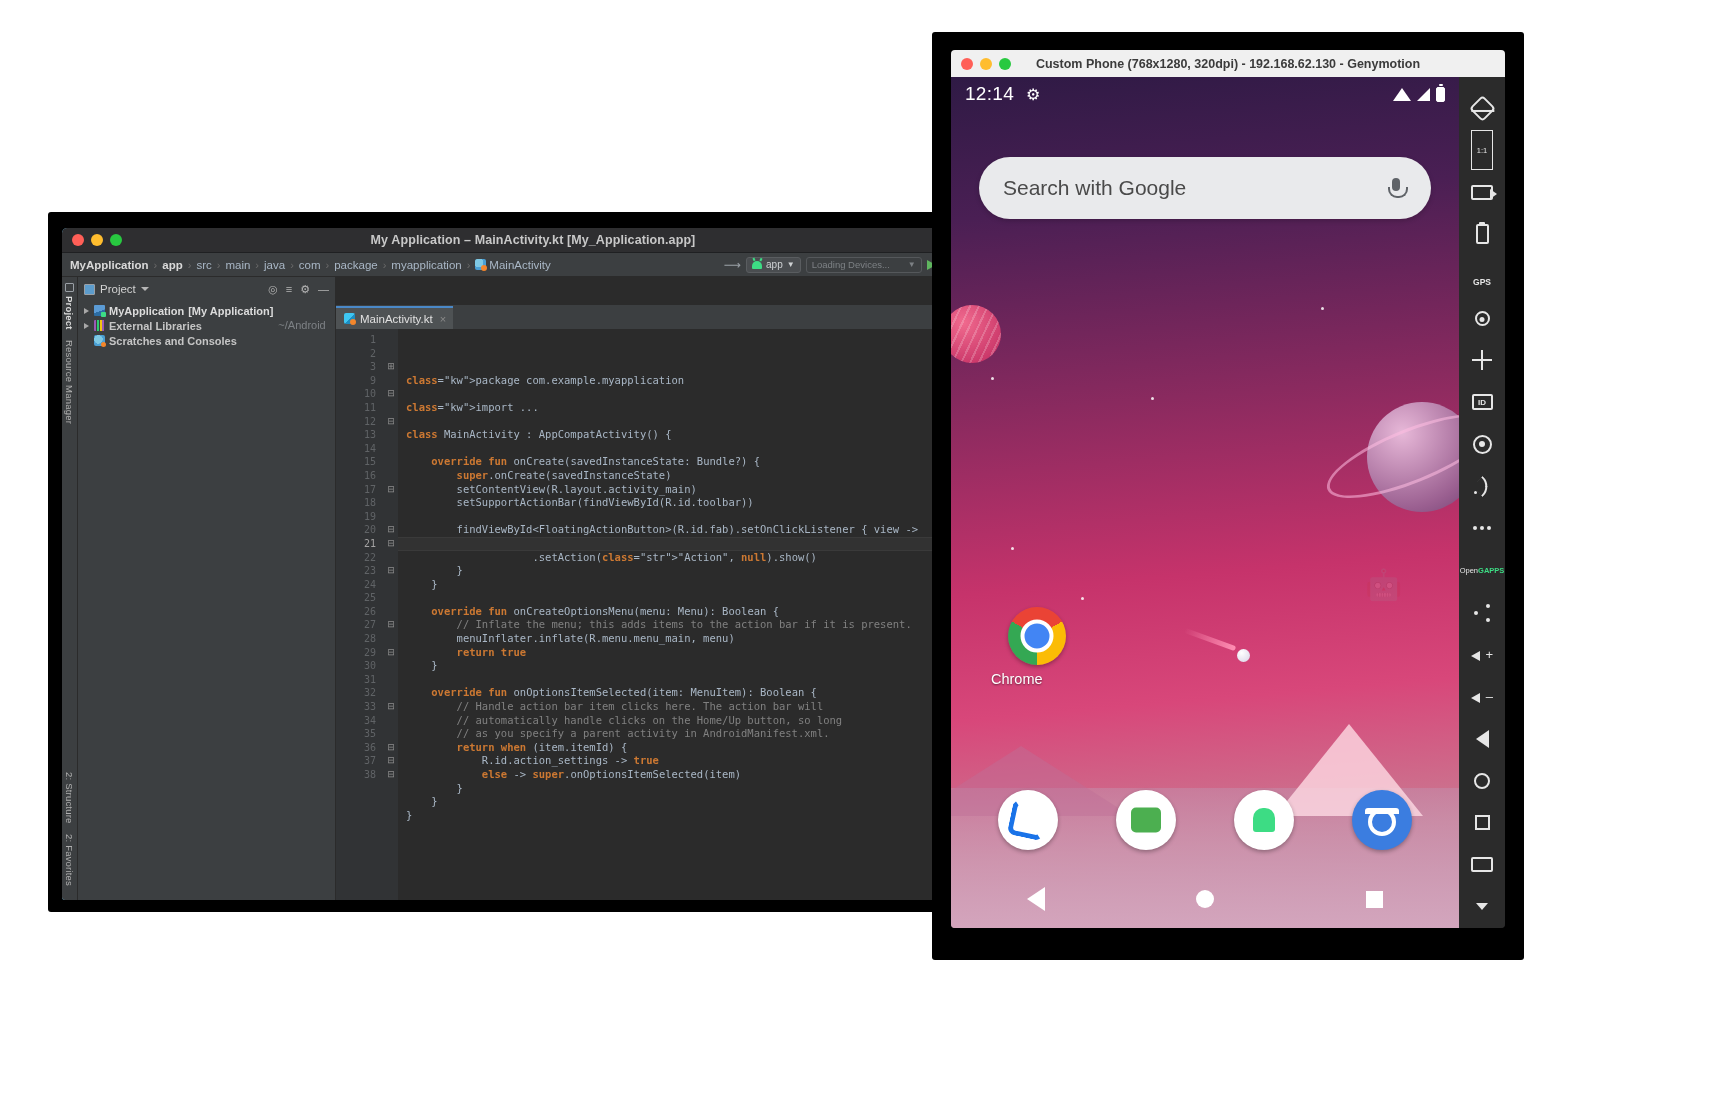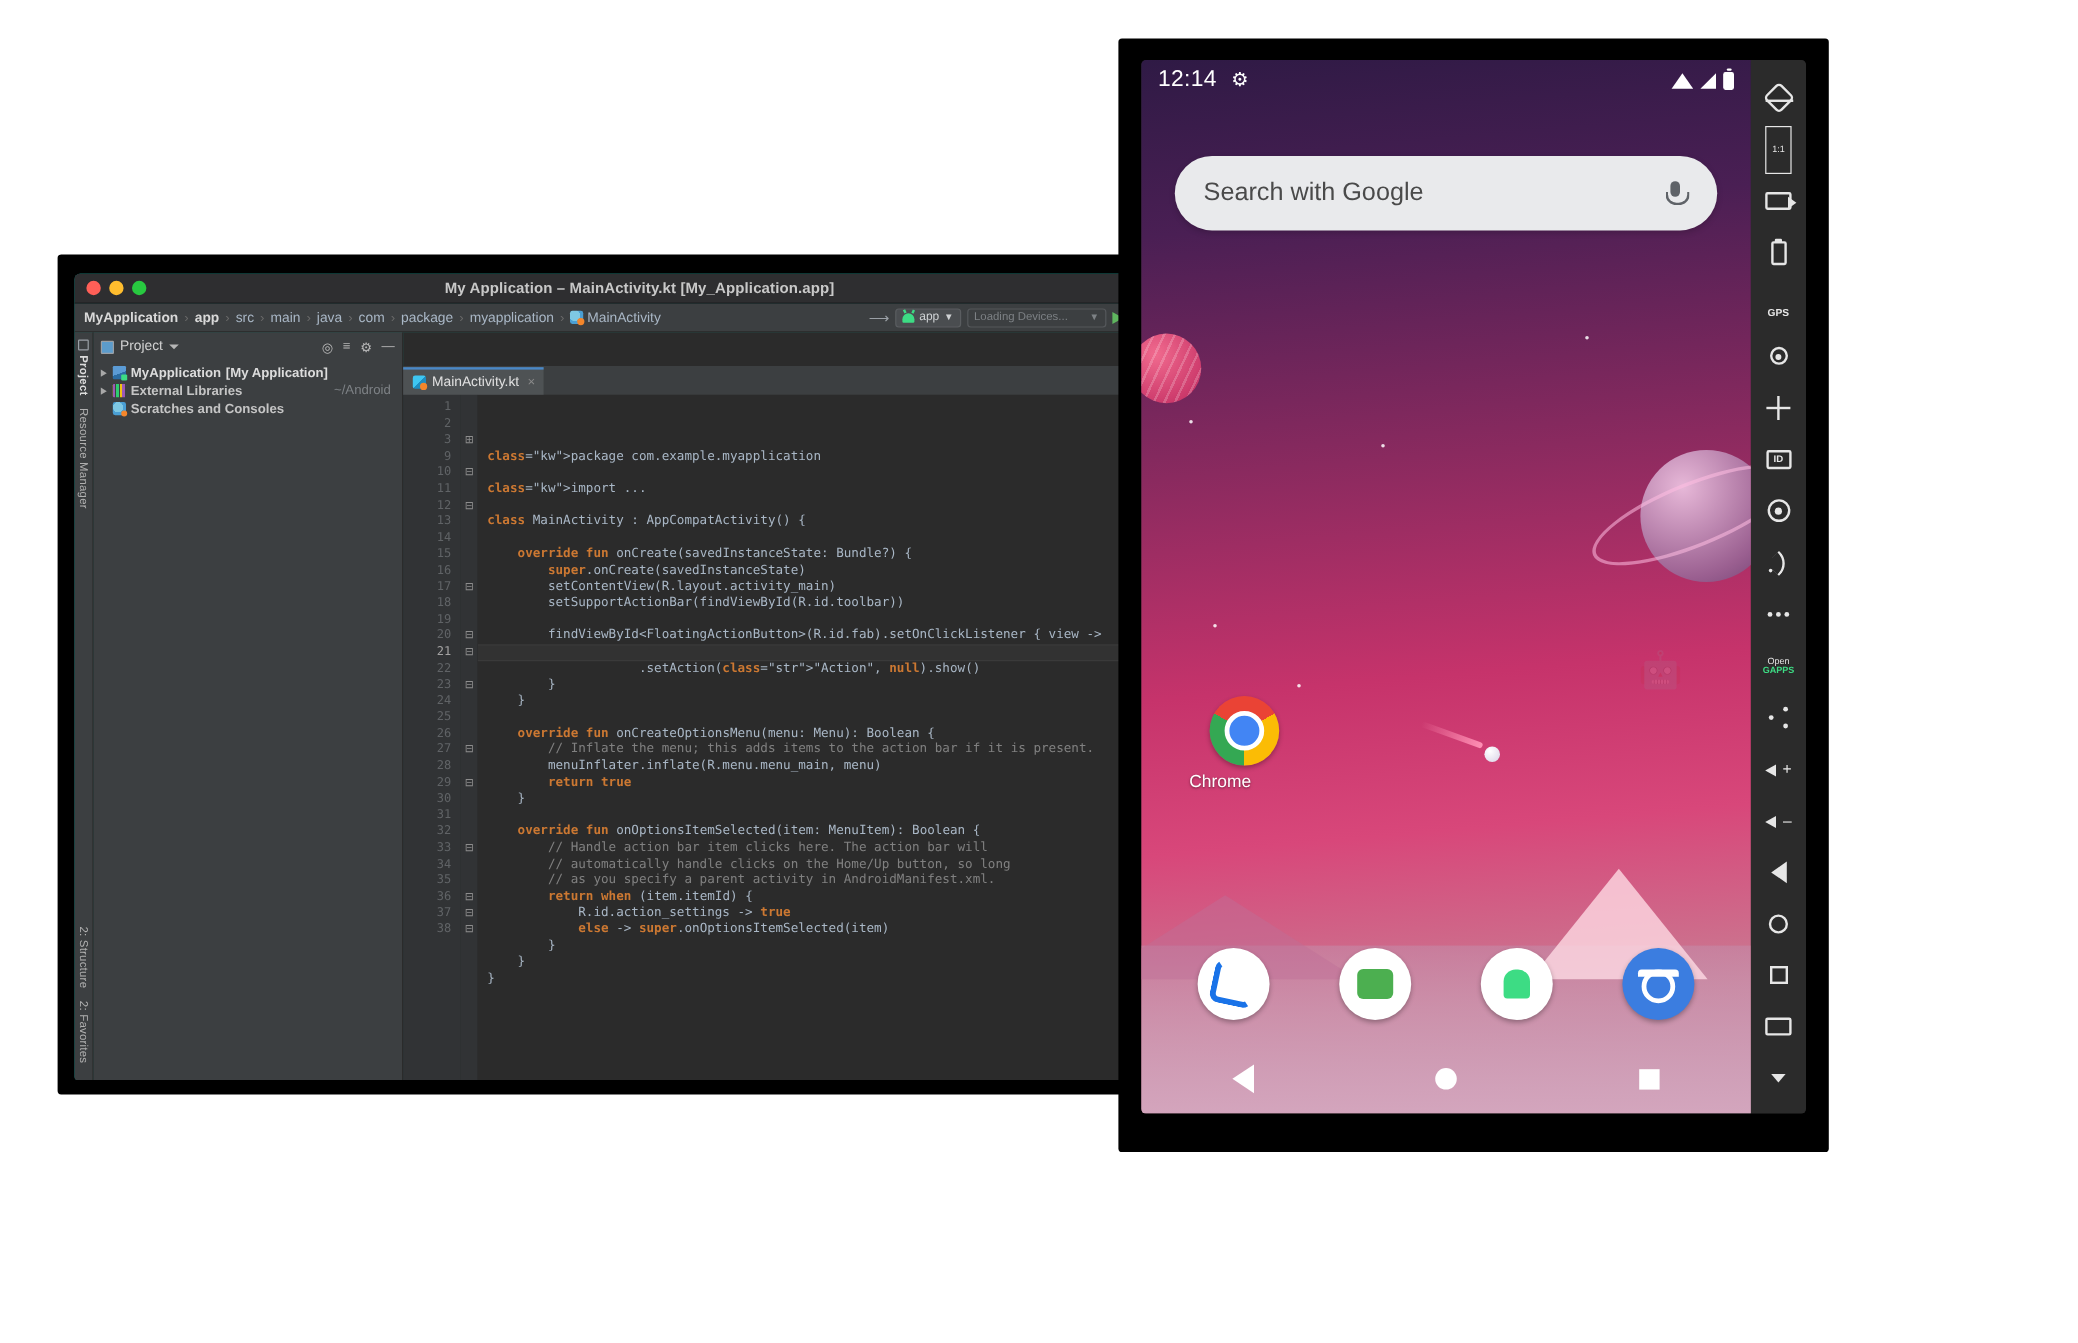--- a/index.html
+++ b/index.html
@@ -14,21 +14,21 @@
   
   #ide-shadow {
     position: absolute; left: 48px; top: 212px;
     width: 982px; height: 700px;
     background: #000000;
     border-radius: 3px;
   }
   #ide-window {
     position: absolute; left: 62px; top: 228px;
     width: 942px; height: 672px;
-    background: #0f766e;
+    background: #7dd3fc;
     border-radius: 5px 5px 3px 3px;
     overflow: hidden;
     display: flex; flex-direction: column;
   }
   #ide-titlebar {
     height: 25px; background: #2e2e30;
     display: flex; align-items: center;
     position: relative; flex: 0 0 auto;
     border-bottom: 1px solid #1f2022;
   }
@@ -325,21 +325,21 @@
   .ic-volup, .ic-voldn { width:22px;height:20px;margin:auto;}
   .ic-volup::before, .ic-voldn::before{content:"";position:absolute;left:0;top:6px;width:0;height:0;
     border-top:5px solid transparent;border-bottom:5px solid transparent;border-right:9px solid #e6e6e6;}
   .ic-volup::after{content:"+";position:absolute;right:0;top:1px;font-size:13px;color:#e6e6e6;line-height:18px;}
   .ic-voldn::after{content:"–";position:absolute;right:0;top:1px;font-size:13px;color:#e6e6e6;line-height:18px;}
   .ic-back { width:0;height:0;border-top:9px solid transparent;border-bottom:9px solid transparent;border-right:13px solid #e6e6e6;margin:auto;}
   .ic-home { width:16px;height:16px;border:2px solid #e6e6e6;border-radius:50%;margin:auto;}
   .ic-recents { width:15px;height:15px;border:2px solid #e6e6e6;margin:auto;}
   .ic-kbd { width:22px;height:15px;border:2px solid #e6e6e6;border-radius:2px;margin:auto;}
   .ic-chevdn { width:0;height:0;border-left:6px solid transparent;border-right:6px solid transparent;border-top:7px solid #e6e6e6;margin:auto;}
-  .ic-opengapps { display:flex;flex-direction:column;align-items:center;line-height:1.0;}
+  .ic-opengapps { display:flex;flex-direction:row;align-items:center;line-height:1.0;}
   .ic-opengapps .t1{font-size:7.5px;color:#e6e6e6;}
   .ic-opengapps .t2{font-size:7.5px;font-weight:bold;color:#3ddc84;}
 </style>
 </head>
 <body>
 
 <div id="root">
 
   <div id="ide-shadow"></div>
   <div id="ide-window">
@@ -522,20 +522,28 @@
           <div id="right-gut"></div>
         </div>
       </div>
 
     </div>
   </div>
 
   <div id="gm-shadow"></div>
   <div id="gm-window">
 
+    <div id="gm-titlebar">
+      <div class="traffic">
+        <span class="dot red"></span>
+        <span class="dot yellow"></span>
+        <span class="dot green"></span>
+      </div>
+      <div id="gm-title">Custom Phone (768x1280, 320dpi) - 192.168.62.130 - Genymotion</div>
+    </div>
 
     <div id="gm-main">
       <div id="screen">
 
         <div class="planet1"></div>
         <div class="planet2"></div>
         <div class="ring"></div>
         <div class="ground"></div>
         <div class="mountain2"></div>
         <div class="mountain"></div>

